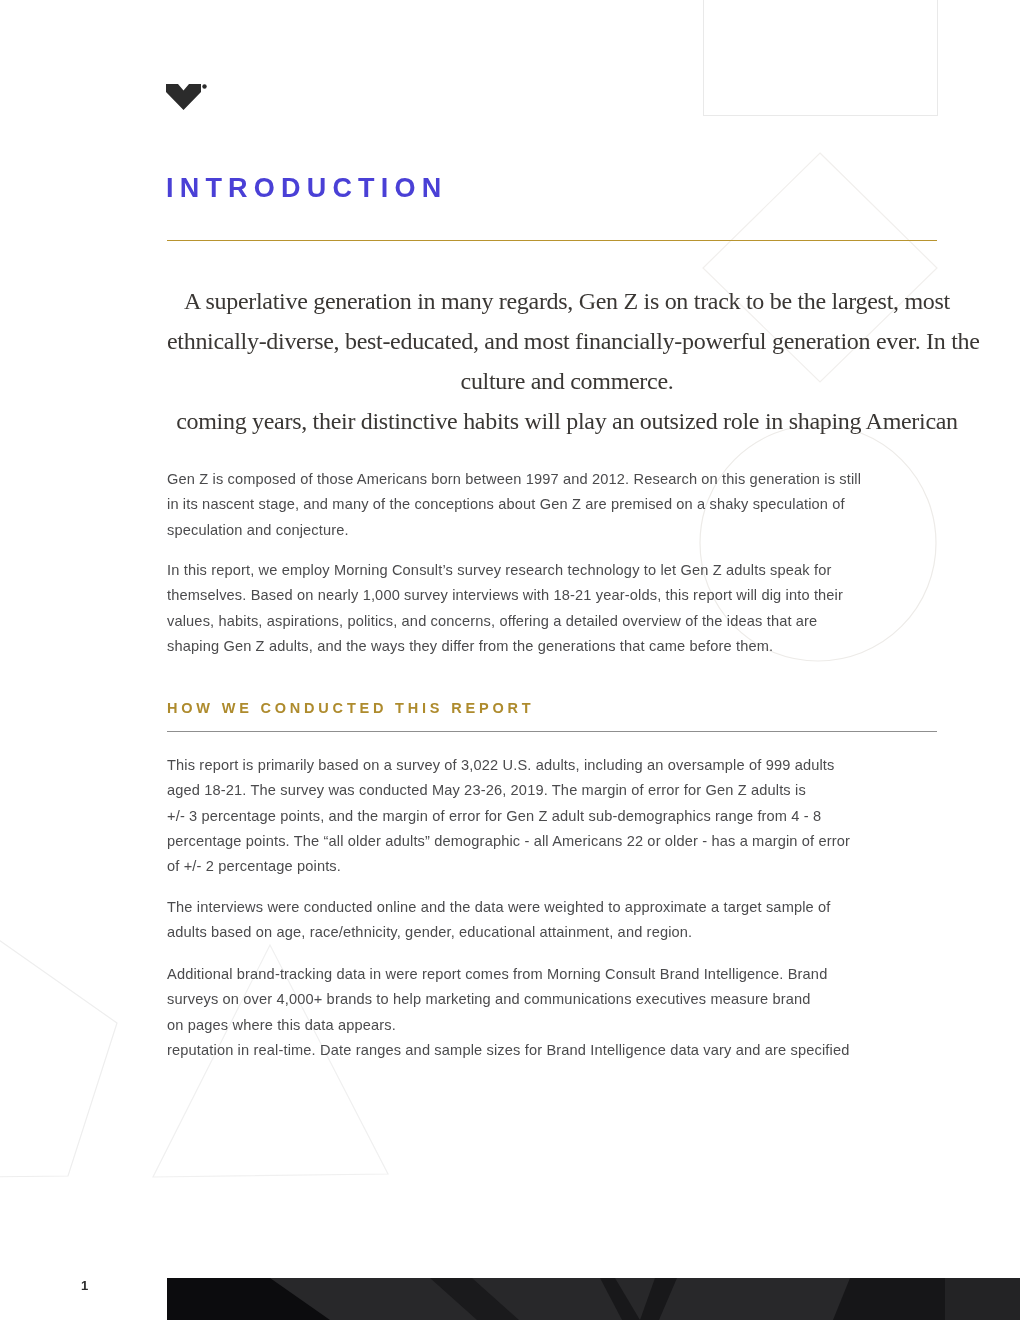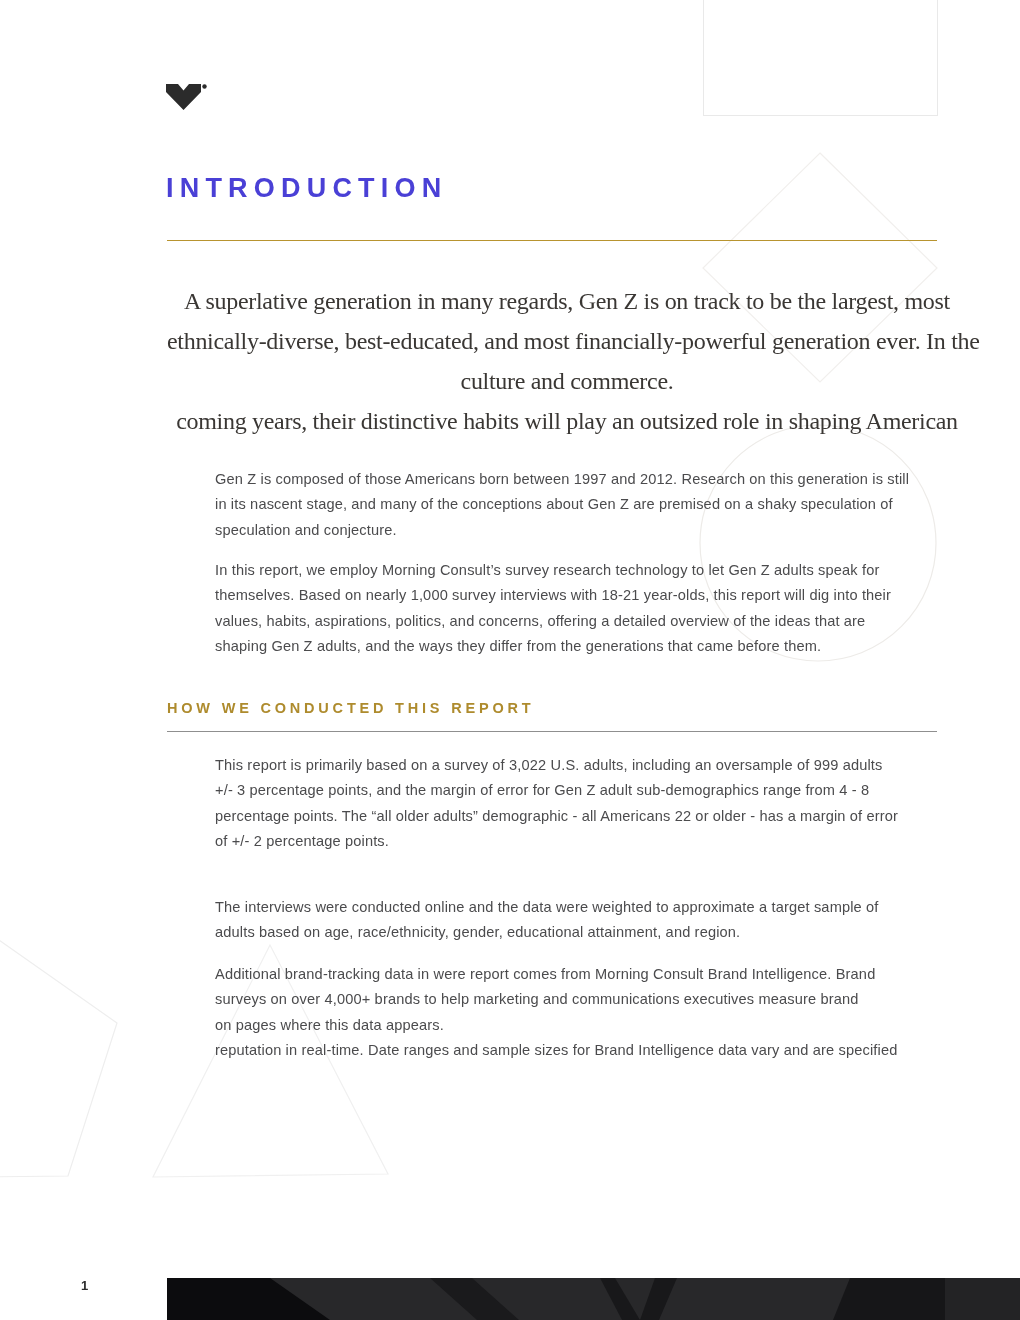--- a/index.html
+++ b/index.html
@@ -31,21 +31,20 @@
     position:absolute;left:167px;top:281px;width:800px;z-index:2;
     font-family:"Liberation Serif", serif;
     font-size:24px;line-height:40px;letter-spacing:-0.3px;
     color:var(--lead-text,#3a3734);
     text-align:center;
   }
   .body-par{
     position:absolute;left:167px;width:800px;z-index:2;
     font-size:14.6px;line-height:25.3px;letter-spacing:0.15px;
     color:var(--body-text,#4b4b4d);
-    margin-left:48px;
   }
   .p1{top:467px;} .p2{top:558px;}
   .p3{top:753px;} .p4{top:895px;} .p5{top:962px;}
   .section-heading{
     position:absolute;left:167px;top:700px;z-index:2;
     font-size:14.5px;line-height:16px;font-weight:bold;
     letter-spacing:3.8px;color:var(--heading-gold,#ae8b2d);
     white-space:nowrap;
     text-align:right;
   }
@@ -103,20 +102,21 @@
       <div class="line">themselves. Based on nearly 1,000 survey interviews with 18-21 year-olds, this report will dig into their</div>
       <div class="line">values, habits, aspirations, politics, and concerns, offering a detailed overview of the ideas that are</div>
       <div class="line">shaping Gen Z adults, and the ways they differ from the generations that came before them.</div>
     </div>
 
   <div class="section-heading">HOW WE CONDUCTED THIS REPORT</div>
   <div class="rule-gray"></div>
 
   <div class="body-par p3">
       <div class="line">This report is primarily based on a survey of 3,022 U.S. adults, including an oversample of 999 adults</div>
+      <div class="line">aged 18-21. The survey was conducted May 23-26, 2019. The margin of error for Gen Z adults is</div>
       <div class="line">+/- 3 percentage points, and the margin of error for Gen Z adult sub-demographics range from 4 - 8</div>
       <div class="line">percentage points. The “all older adults” demographic - all Americans 22 or older - has a margin of error</div>
       <div class="line">of +/- 2 percentage points.</div>
     </div>
   <div class="body-par p4">
       <div class="line">The interviews were conducted online and the data were weighted to approximate a target sample of</div>
       <div class="line">adults based on age, race/ethnicity, gender, educational attainment, and region.</div>
     </div>
   <div class="body-par p5">
       <div class="line">Additional brand-tracking data in were report comes from Morning Consult Brand Intelligence. Brand</div>

